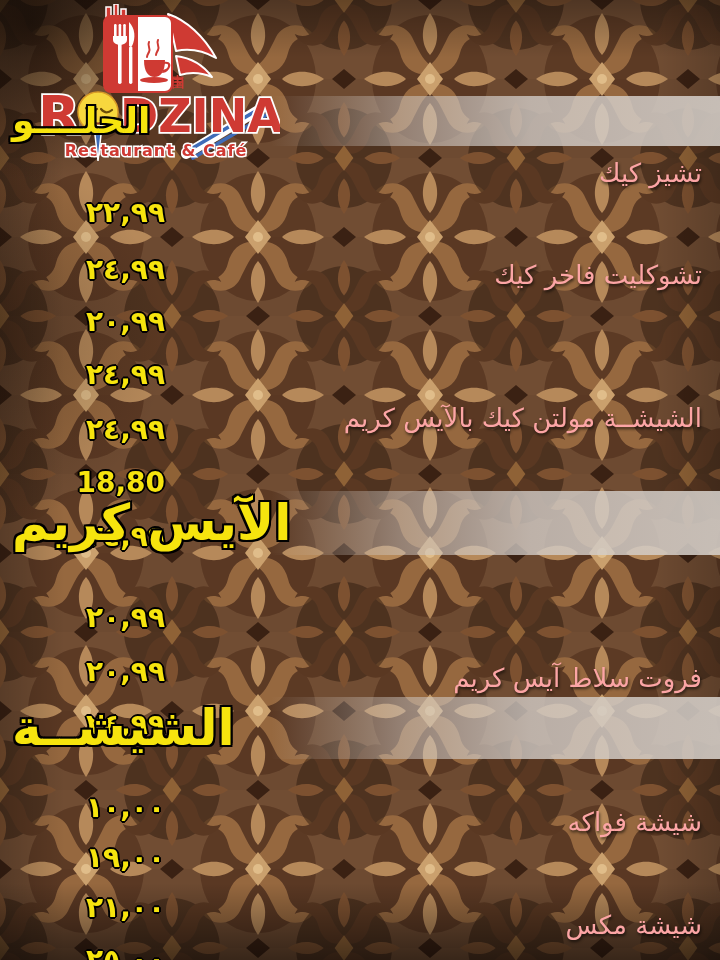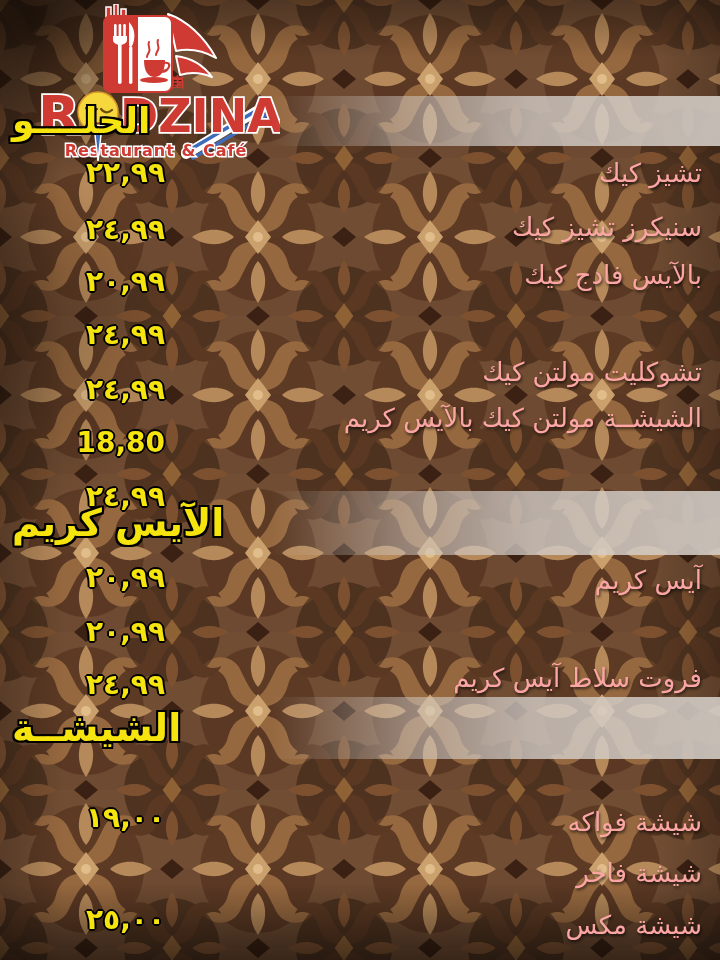--- a/index.html
+++ b/index.html
@@ -21,37 +21,38 @@
     position:absolute; left:0; width:720px; display:flex; align-items:center; justify-content:flex-start;
     background:linear-gradient(to right,
       rgba(206,200,195,0) 36%, rgba(206,200,195,.50) 54%,
       rgba(209,203,198,.80) 72%, rgba(214,208,202,.88) 100%);
     margin-left:12px;
   }
   .band1{top:96px;  height:50px;}
   .band2{top:491px; height:64px;}
   .band3{top:697px; height:62px;}
   .band .title{
-    font-size:38px; font-weight:bold; color:#f6e40e; padding-right:24px; line-height:1;
+    font-size:50px; font-weight:bold; color:#f6e40e; padding-right:24px; line-height:1;
     text-shadow:-2px 0 #000, 2px 0 #000, 0 -2px #000, 0 2px #000,
                 -2px -2px #000, 2px 2px #000, -2px 2px #000, 2px -2px #000;
   }
   .band1 .title{font-size:36px;}
   .item-name{
     position:absolute; right:18px; left:300px; text-align:right; direction:rtl;
     font-size:26px; line-height:36px; font-weight:normal; color:#fca5a5;
     text-shadow:1px 2px 3px rgba(0,0,0,.65);
     white-space:nowrap;
   }
   .item-price{
     position:absolute; left:40px; width:125px; text-align:right; direction:ltr;
     font-size:28px; line-height:36px; font-weight:bold; color:#f6e40e;
     text-shadow:-2px 0 #000, 2px 0 #000, 0 -2px #000, 0 2px #000,
                 -1px -1px #000, 1px 1px #000, -1px 1px #000, 1px -1px #000;
     white-space:nowrap;
+    margin-top:40px;
   }
   .logo{position:absolute; left:36px; top:4px; width:244px; height:162px;}
 </style>
 </head>
 <body>
 
 <div class="page">
 
   <svg class="bg" xmlns="http://www.w3.org/2000/svg">
     <defs>
@@ -174,44 +175,42 @@
 
     <path d="M58,122 L62,157 L66,122 Z" fill="#3f6cb8" stroke="#ffffff" stroke-width="1.5"></path>
   </svg>
 
   <div class="band band1">
     <span class="title">الحلــــو</span>
   </div>
 
   <div class="item-name" style="top:155px">تشيز كيك</div>
   <div class="item-price" style="top:155px">٢٢,٩٩</div>
-  <div class="item-name" style="top:209px">سنيكرز تشيز كيك</div>
   <div class="item-price" style="top:212px">٢٤,٩٩</div>
-  <div class="item-name" style="top:257px">بالآيس فادج كيك</div>
+  <div class="item-name" style="top:257px">تشوكليت فاخر كيك</div>
   <div class="item-price" style="top:264px">٢٠,٩٩</div>
   <div class="item-price" style="top:317px">٢٤,٩٩</div>
-  <div class="item-name" style="top:354px">تشوكليت مولتن كيك</div>
   <div class="item-price" style="top:372px">٢٤,٩٩</div>
   <div class="item-name" style="top:400px">الشيشــة مولتن كيك بالآيس كريم</div>
   <div class="item-price" style="top:425px">18,80</div>
   <div class="item-price" style="top:479px">٢٤,٩٩</div>
 
   <div class="band band2">
     <span class="title">الآيس كريم</span>
   </div>
 
-  <div class="item-name" style="top:562px">آيس كريم</div>
   <div class="item-price" style="top:560px">٢٠,٩٩</div>
   <div class="item-price" style="top:614px">٢٠,٩٩</div>
   <div class="item-name" style="top:660px">فروت سلاط آيس كريم</div>
   <div class="item-price" style="top:667px">٢٤,٩٩</div>
 
   <div class="band band3">
     <span class="title">الشيشــة</span>
   </div>
 
+  <div class="item-price" style="top:750px">١٠,٠٠</div>
   <div class="item-name" style="top:804px">شيشة فواكه</div>
   <div class="item-price" style="top:800px">١٩,٠٠</div>
-  <div class="item-name" style="top:855px">شيشة فاخر</div>
+  <div class="item-price" style="top:850px">٢١,٠٠</div>
   <div class="item-name" style="top:907px">شيشة مكس</div>
   <div class="item-price" style="top:902px">٢٥,٠٠</div>
 
 </div>
 
 </body></html>

